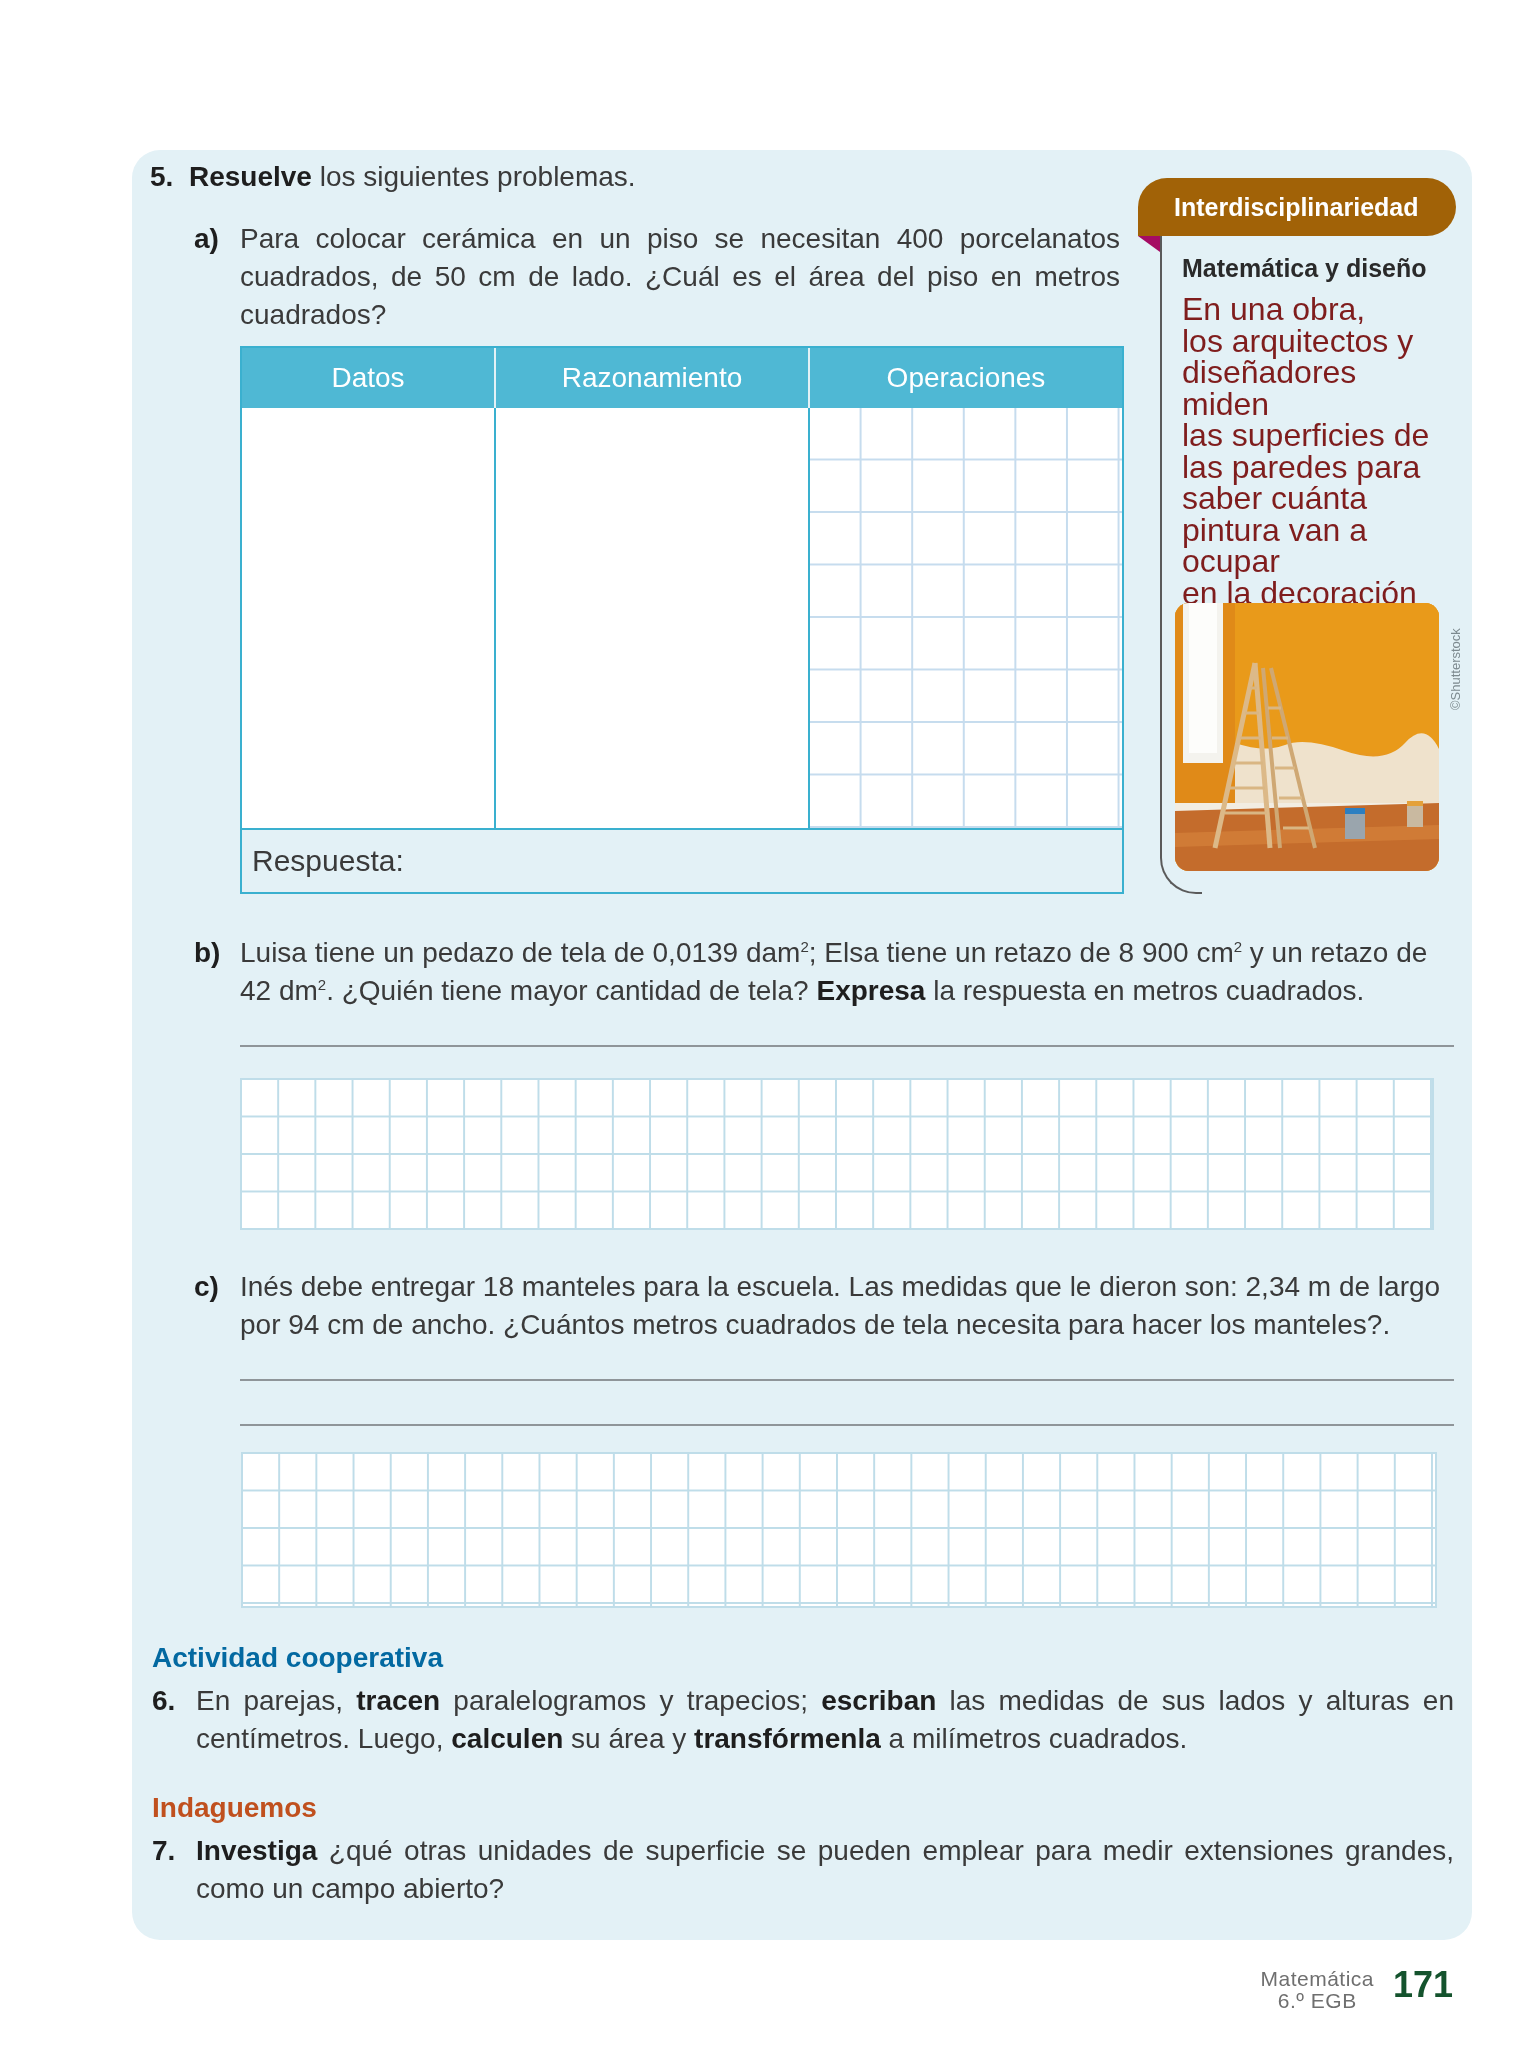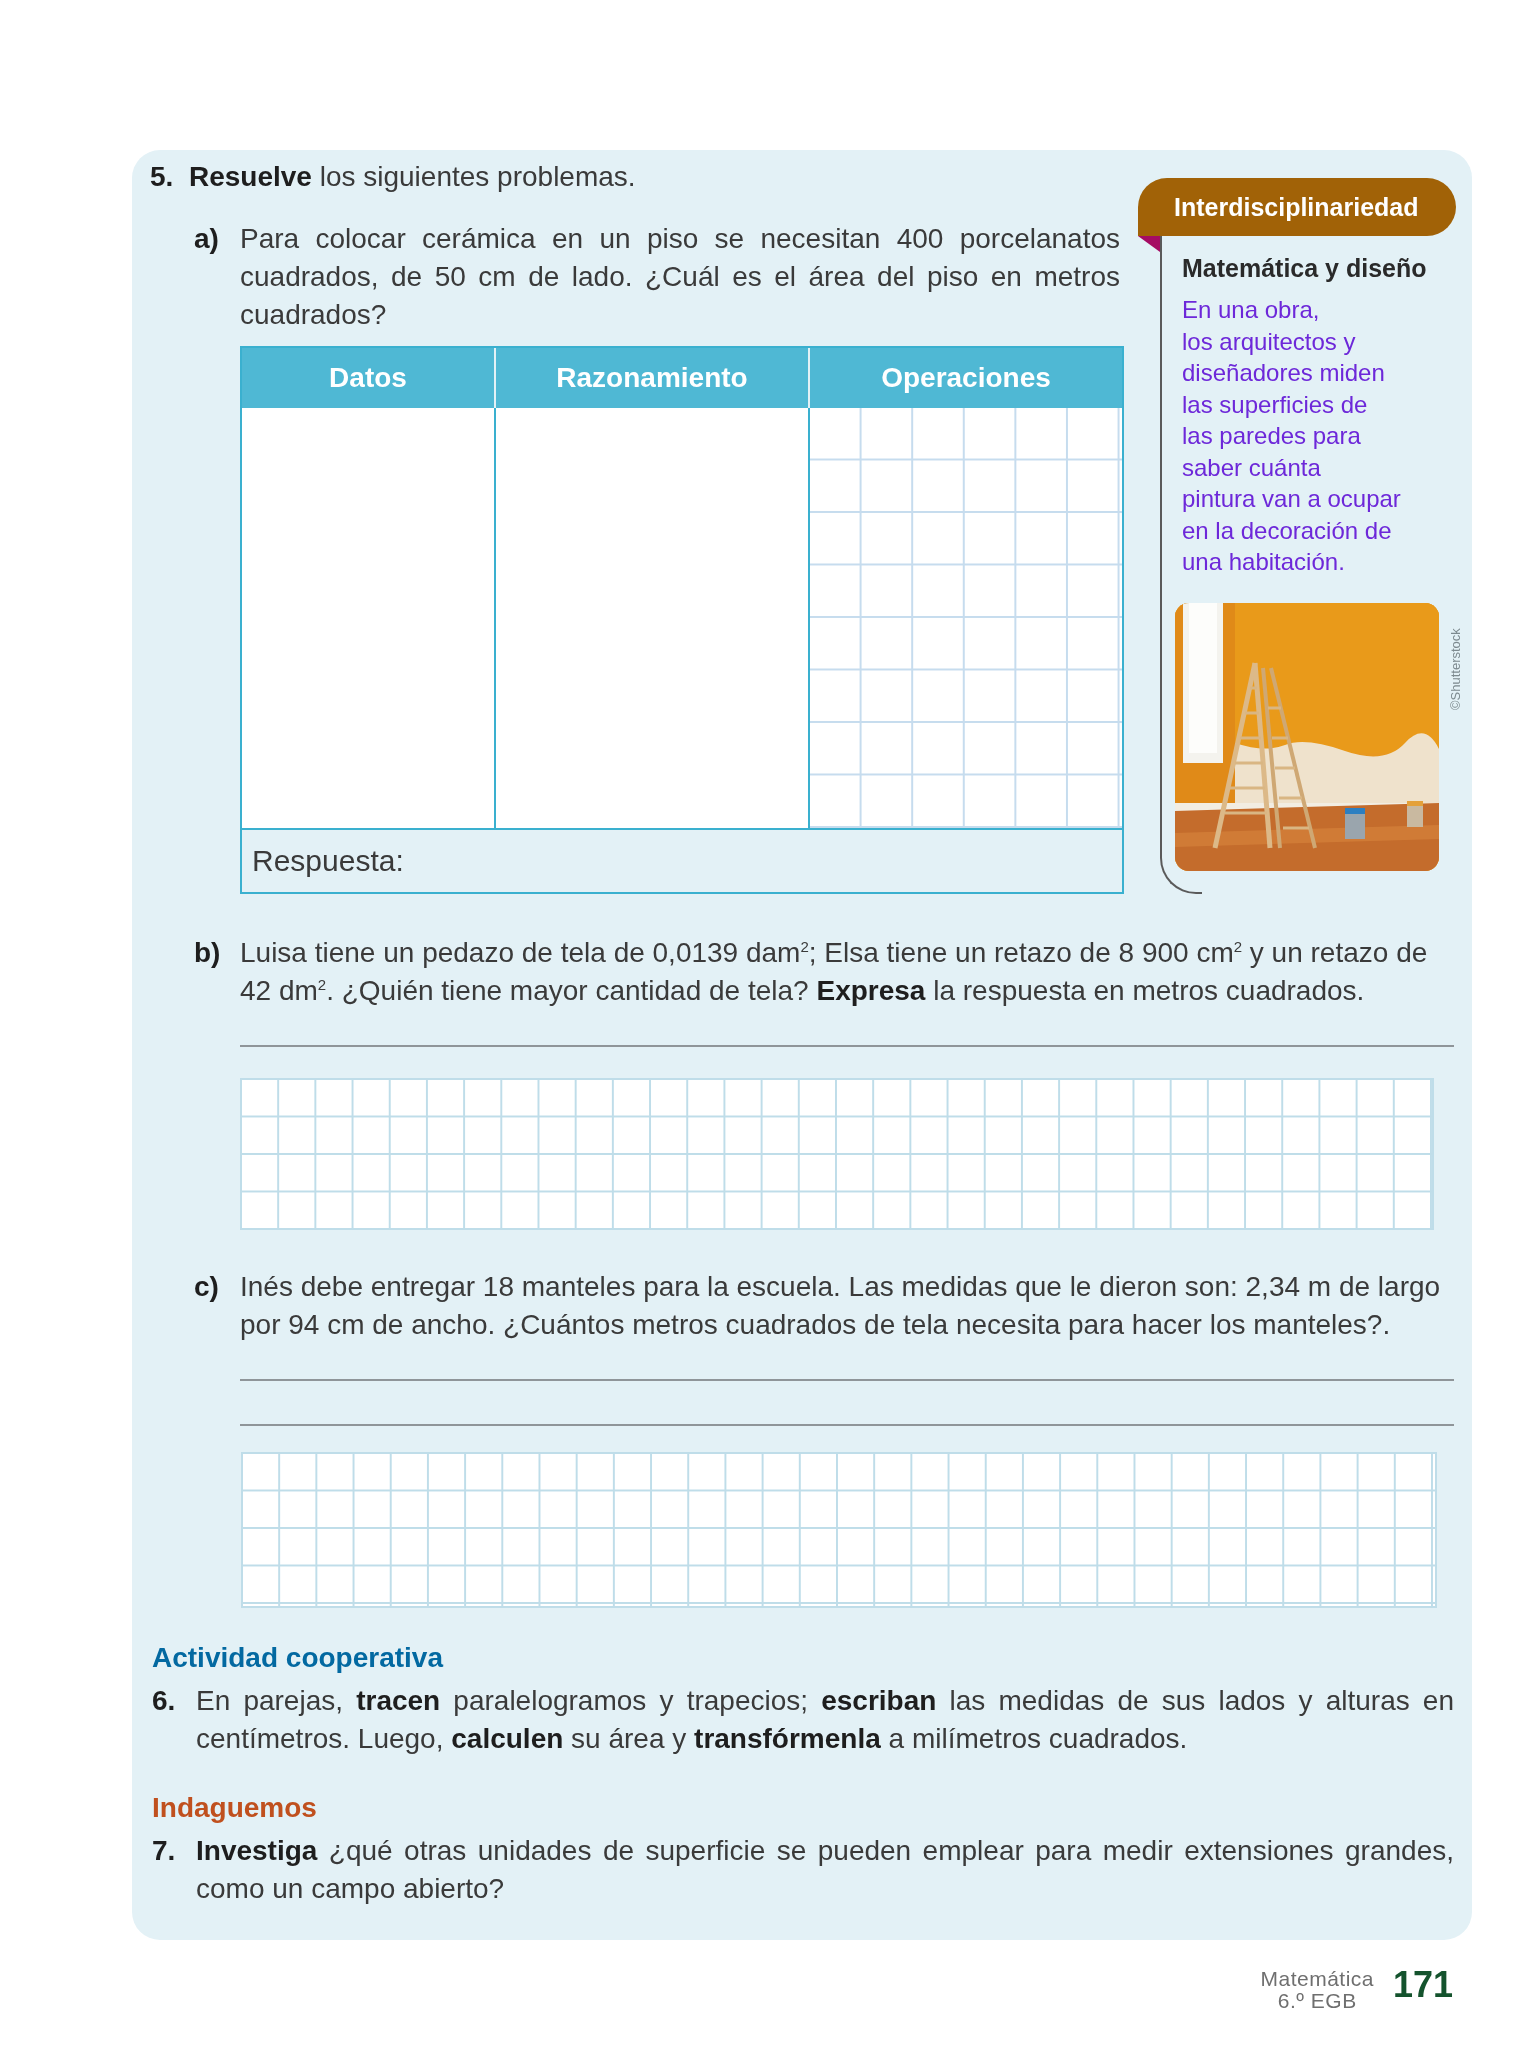--- a/index.html
+++ b/index.html
@@ -7,42 +7,42 @@
     .panel { position:absolute; left:132px; top:150px; width:1340px; height:1790px; background:#e3f1f6; border-radius:28px; }
     .t { position:absolute; font-size:28px; line-height:38px; font-weight:300; color:#3a3a3a; }
     .t b { font-weight:700; color:#1e1e1e; }
     .num { font-weight:700; color:#1e1e1e; }
     .just { text-align:justify; text-align-last:left; }
     sup { font-size:15px; line-height:0; }
 
     
     .tbl { position:absolute; left:240px; top:346px; width:880px; border:2px solid #3ab0cf; background:#fff; }
     .tbl-head { display:flex; height:60px; background:#4fb8d4; }
-    .tbl-head div { color:#fff; font-weight:700; font-size:28px; display:flex; align-items:center; justify-content:center; border-right:2px solid #e3f1f6; }
+    .tbl-head div { color:#fff; font-weight:400; font-size:28px; display:flex; align-items:center; justify-content:center; border-right:2px solid #e3f1f6; }
     .tbl-head div:last-child { border-right:none; }
     .c1 { width:252px; } .c2 { width:312px; } .c3 { flex:1; }
     .tbl-body { display:flex; height:420px; }
     .tbl-body > div { border-right:2px solid #3ab0cf; height:100%; }
     .tbl-body > div:last-child { border-right:none; }
     .ops-grid { background-image: linear-gradient(#c6dcee 2px, transparent 2px), linear-gradient(90deg, #c6dcee 2px, transparent 2px); background-size:51.6px 52.5px; background-position:-2px -2px; }
     .tbl-foot { height:62px; border-top:2px solid #3ab0cf; background:#e3f1f6; display:flex; align-items:center; padding-left:10px; font-size:30px; font-weight:300; color:#3a3a3a; }
 
     .grid { position:absolute; background-color:#fff; border:2px solid #bfdde9;
       background-image: linear-gradient(#bfdde9 2px, transparent 2px), linear-gradient(90deg, #bfdde9 2px, transparent 2px);
       background-size:37.2px 37.5px; background-position:-2px -2px; }
 
     .line { position:absolute; height:2px; background:#8f9599; }
 
     
     .side-tab { position:absolute; left:1138px; top:178px; width:318px; height:58px; background:#a16207; border-radius:30px 30px 30px 0; color:#fff; font-weight:700; font-size:25px; display:flex; align-items:center; padding-left:36px; box-sizing:border-box; }
     .side-fold { position:absolute; left:1138px; top:236px; width:0; height:0; border-top:16px solid #a50c63; border-left:22px solid transparent; }
     .side-rule { position:absolute; left:1160px; top:236px; width:2px; height:620px; background:#5a5a5a; }
     .side-curve { position:absolute; left:1160px; top:840px; width:40px; height:52px; border-left:2px solid #5a5a5a; border-bottom:2px solid #5a5a5a; border-bottom-left-radius:36px; }
     .side-title { position:absolute; left:1182px; top:254px; font-size:25px; font-weight:700; color:#2a2a2a; }
-    .side-text { position:absolute; left:1182px; top:294px; font-size:24px; line-height:31.5px; font-weight:300; color:#6d28d9; width:250px; }
+    .side-text { position:absolute; left:1182px; top:294px; font-size:32px; line-height:31.5px; font-weight:300; color:#7f1d1d; width:250px; }
     .photo { position:absolute; left:1175px; top:603px; width:264px; height:268px; border-radius:14px; overflow:hidden; background:#e8971f; }
     .credit { position:absolute; left:1448px; top:710px; transform:rotate(-90deg); transform-origin:left top; font-size:13px; color:#7d8a8f; white-space:nowrap; }
 
     .sec-coop { position:absolute; left:152px; top:1642px; font-size:28px; font-weight:700; color:#0369a1; }
     .sec-ind { position:absolute; left:152px; top:1792px; font-size:28px; font-weight:700; color:#c0501e;text-align:right; }
 
     .footer-subj { position:absolute; right:162px; top:1968px; font-size:21px; line-height:22px; color:#6f6f6f; text-align:center; letter-spacing:0.5px; }
     .footer-page { position:absolute; left:1393px; top:1964px; font-size:36px; font-weight:700; color:#14532d; }
   </style>
 </head>

